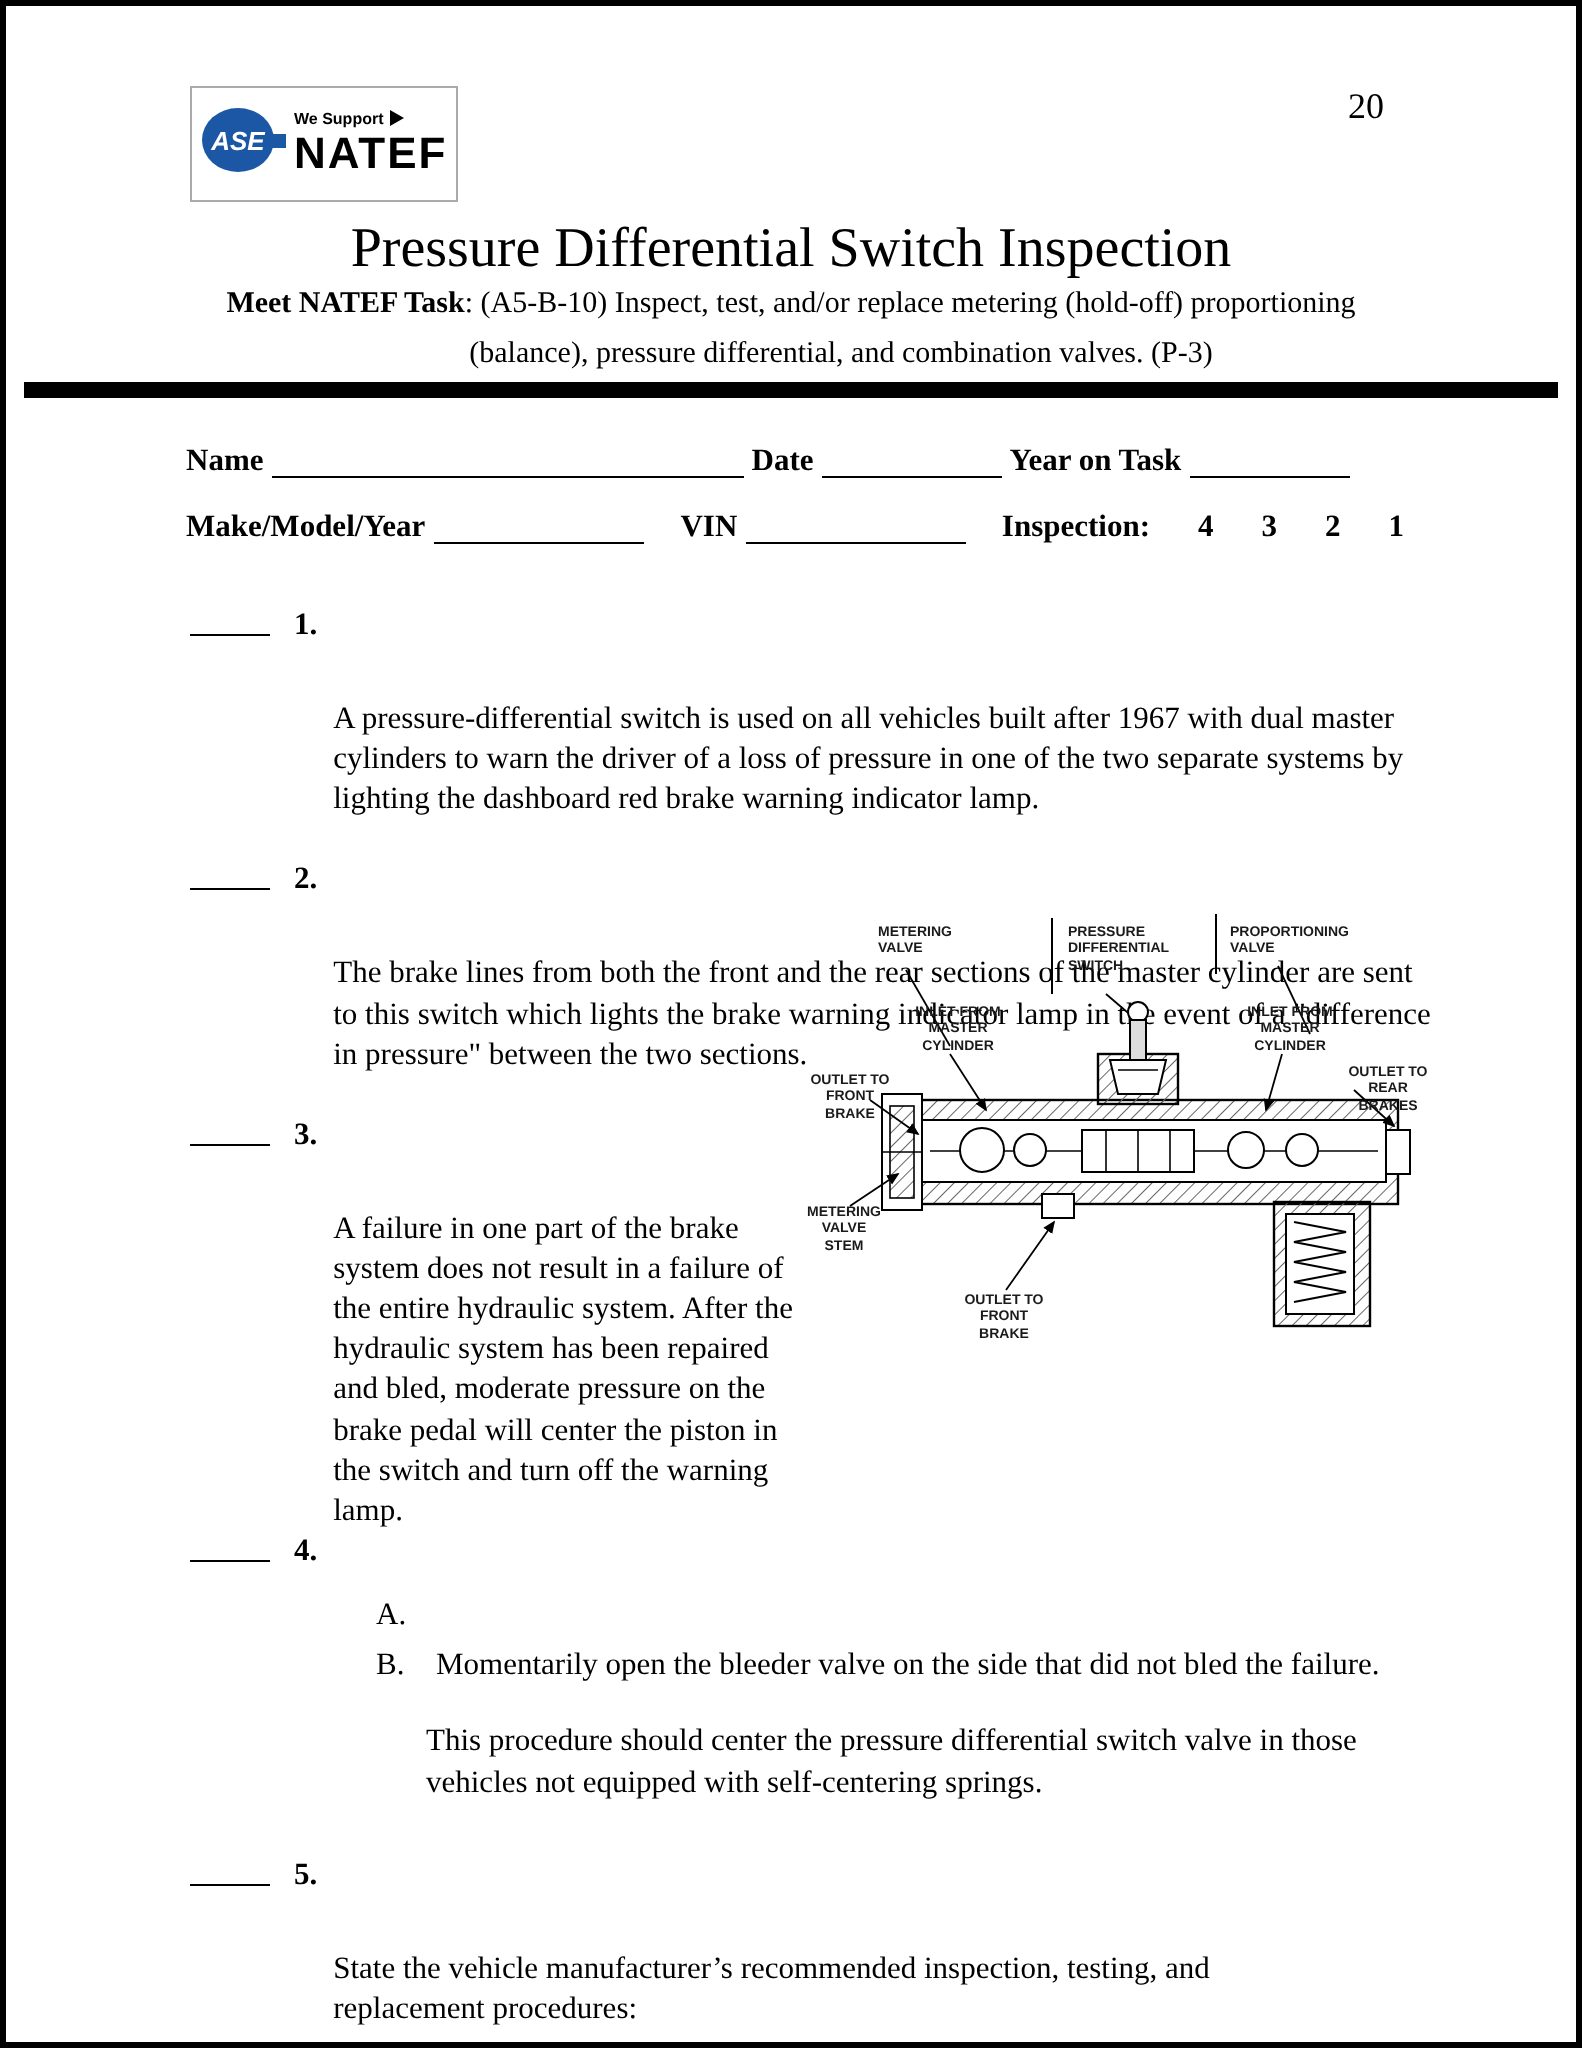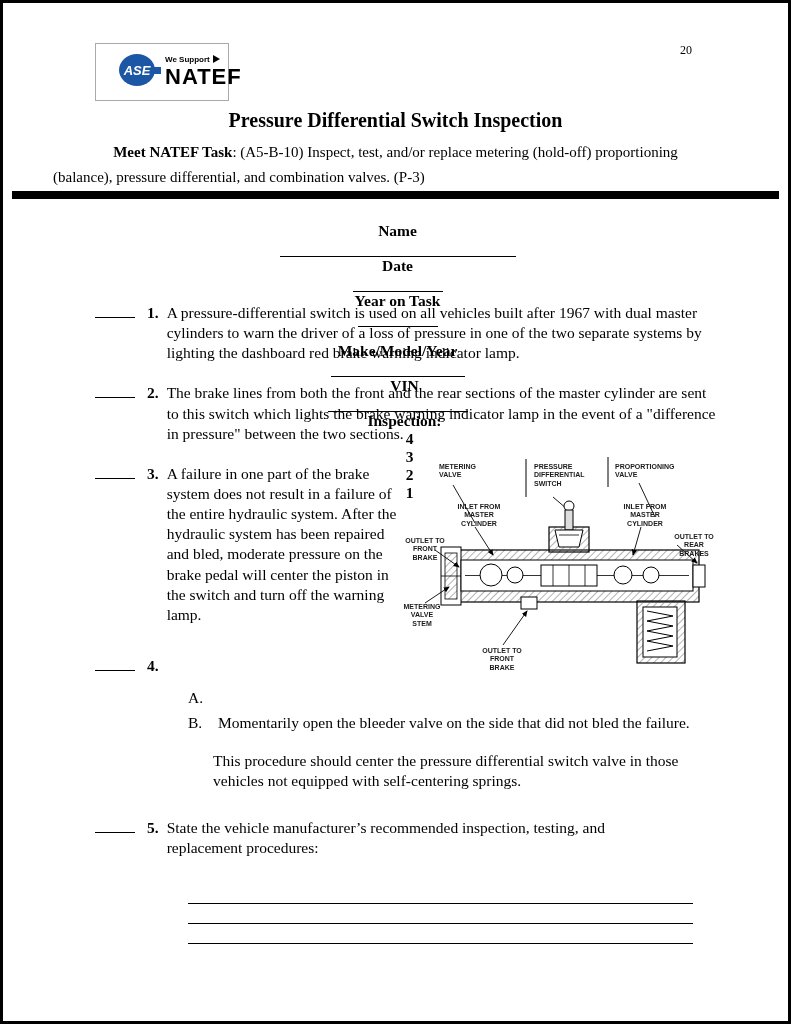--- a/index.html
+++ b/index.html
@@ -2,54 +2,54 @@
 <html><head>
 <meta charset="utf-8">
 <style>
   * { margin:0; padding:0; box-sizing:border-box; }
   html,body { background:#9a9a9a; }
   .page {
     position:relative; width:791px; height:1024px; margin:0 auto;
     background:#fff; border:3px solid #000; overflow:hidden;
     font-family:"Liberation Serif", serif; color:#000;
   }
-  .page-number { position:absolute; top:40px; right:96px; font-size:12px; }
+  .page-number { position:absolute; top:40px; right:96px; font-size:18px; }
   
   .logo { position:absolute; top:40px; left:92px; width:134px; height:58px;
           border:1px solid #aaa; background:#fff; display:flex; align-items:center;
           padding:3px 5px; gap:4px; }
-  .ase-key { position:relative; width:42px; height:36px; flex:none;margin-left:18px; }
+  .ase-key { position:relative; width:42px; height:36px; flex:none; }
   .ase-circle { width:36px; height:32px; background:#1c57a5; border-radius:50%;
           display:flex; align-items:center; justify-content:center;
           color:#fff; font:italic bold 13px "Liberation Sans", sans-serif; }
   .key-teeth { position:absolute; right:0px; top:13px; width:9px; height:7px; background:#1c57a5; }
   .logo-right { display:flex; flex-direction:column; justify-content:center; }
   .we-support { display:flex; align-items:flex-start; gap:3px;
           font:bold 8px "Liberation Sans", sans-serif; }
   .arrow-tri { width:0; height:0; border-left:7px solid #000;
           border-top:4px solid transparent; border-bottom:4px solid transparent; }
   .natef-text { font:bold 22px "Liberation Sans", sans-serif; letter-spacing:1px; }
   
   .title { position:absolute; top:106px; left:0; right:0; text-align:center;
-           font-size:20px; font-weight:bold; }
+           font-size:28px; font-weight:normal; }
   .task-line { position:absolute; top:141px; left:0; right:0; text-align:center; font-size:15px; }
-  .task-line2 { position:absolute; top:166px; left:8px; right:0; font-size:15px;padding-left:42px; }
+  .task-line2 { position:absolute; top:166px; left:8px; right:0; text-align:center; font-size:15px;padding-left:42px; }
   .thick-rule { position:absolute; top:188px; left:9px; right:9px; height:8px; background:#000; }
   
   .form { position:absolute; top:219px; left:90px; right:86px; font-size:15.5px; }
-  .frow { display:flex; align-items:center; margin-bottom:15px;flex-direction:column; }
+  .frow { display:flex; align-items:flex-start; margin-bottom:15px; }
   .flabel { font-weight:bold; white-space:nowrap; }
   .fblank { display:inline-block; border-bottom:1.5px solid #000; height:17px; margin:0 4px; }
   .evnum { font-weight:bold; margin-left:24px; }
   
   .items { position:absolute; top:300px; left:92px; right:70px; font-size:15.5px; line-height:1.3; }
   .item { display:flex; align-items:flex-start; }
   .blank { width:40px; border-bottom:1.4px solid #000; height:15px; margin-right:12px; flex:none; }
   .num { font-weight:bold; flex:none; margin-right:8px; }
-  .itext { flex:1; }
+  .itext { flex:1;margin-top:47px; }
   .mb20 { margin-bottom:20px; }
   .item-3 { min-height:192px; }
   .item-3 .itext { max-width:242px; }
   .sublist { margin:12px 0 0 93px; }
   .subitem { display:flex; margin-bottom:5px; }
   .sublabel { width:30px; flex:none; }
   .note { margin:18px 0 26px 118px; max-width:505px; }
   .item-5 { margin-top:4px; }
   .write-lines { margin:26px 0 0 93px; width:505px; }
   .wline { border-bottom:1.2px solid #000; height:20px; }

